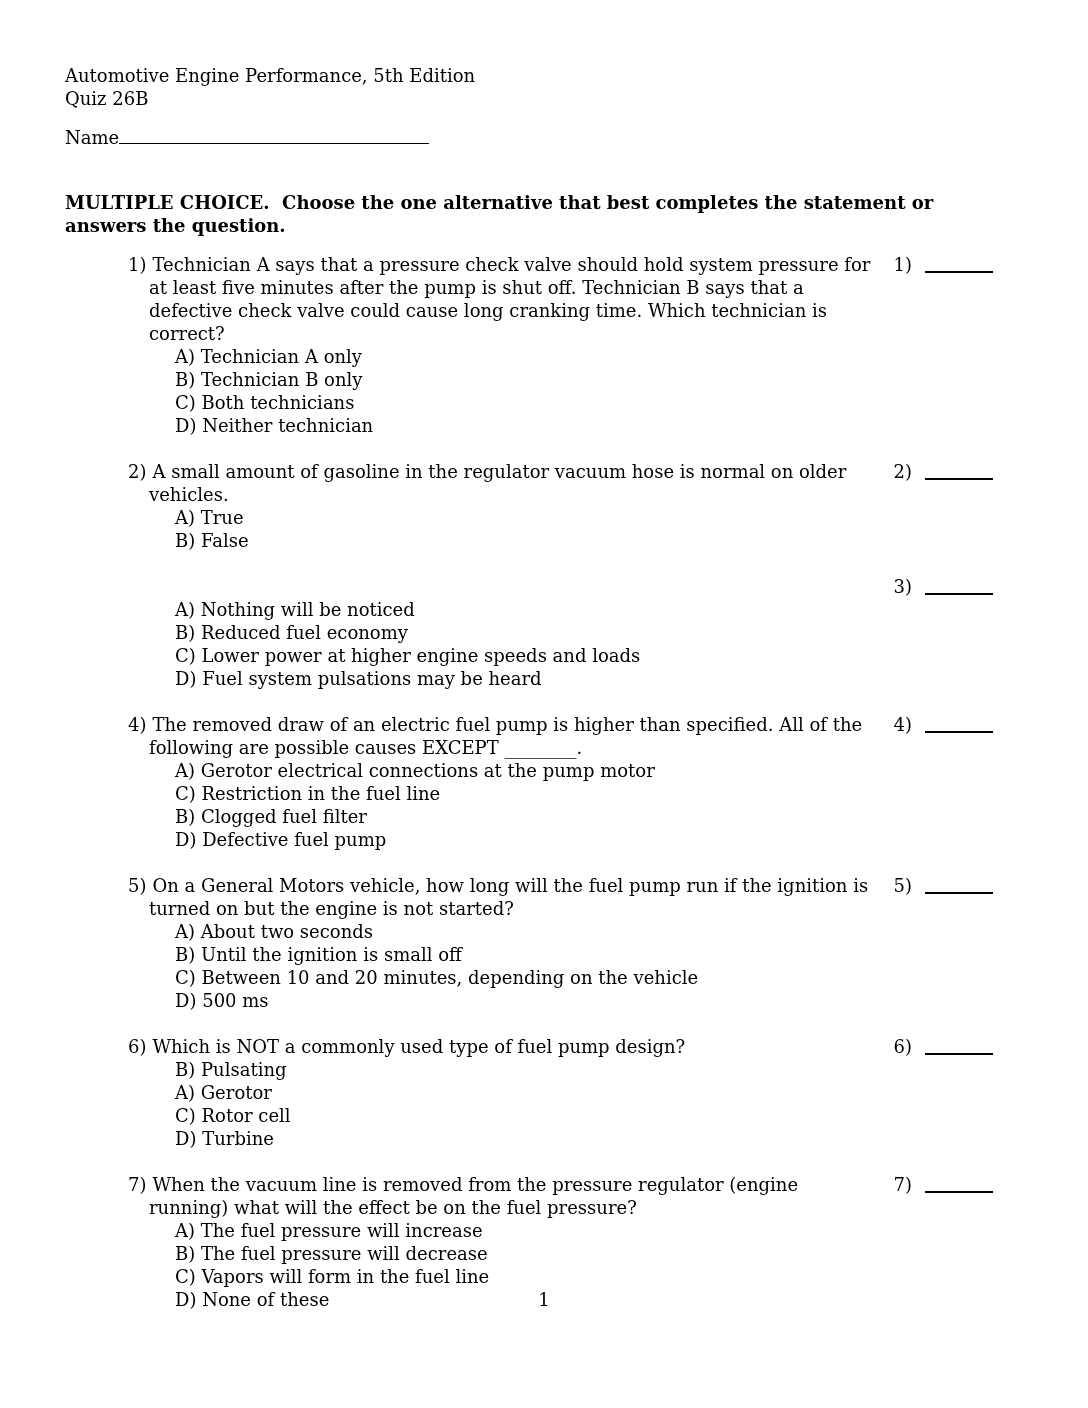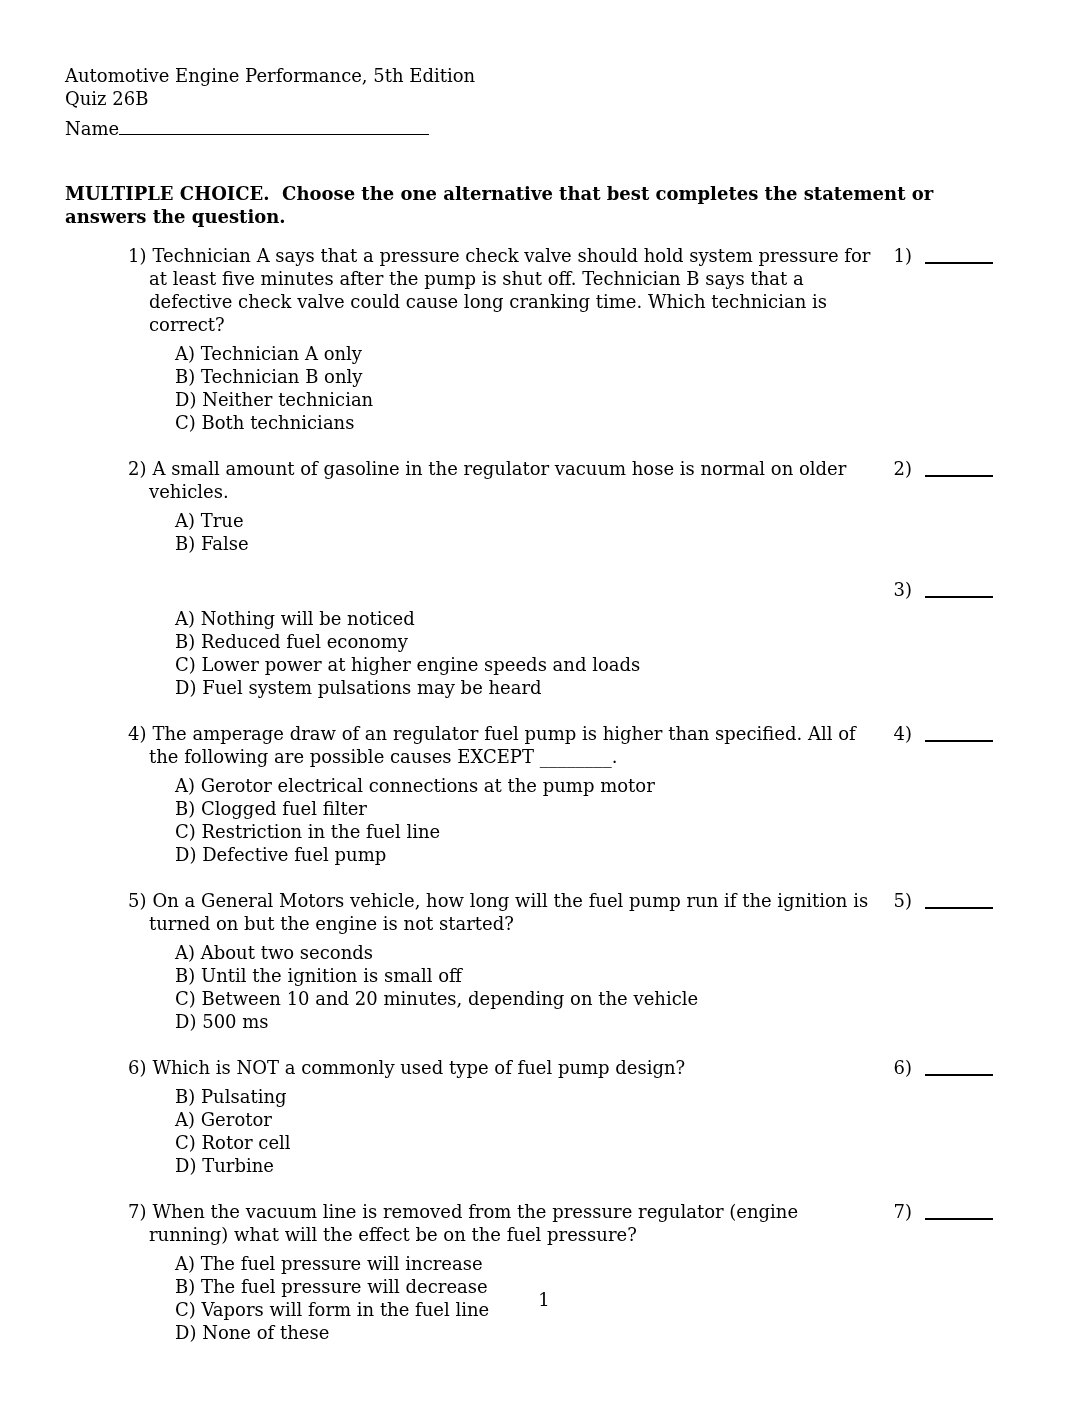--- a/index.html
+++ b/index.html
@@ -11,21 +11,21 @@
     font-size: 18px; line-height: 23px;
     position: relative;
   }
   .page {
     position: relative;
     width: 1084px; height: 1408px;
     padding: 64px 91px 0 65px;
     overflow: hidden;
   }
   .doc-title, .doc-subtitle { white-space: nowrap; }
-  .name-row { margin-top: 7px; }
+  .name-row { margin-top: 16px; }
   .name-line {
     display: inline-block;
     width: 310px; height: 18px;
     border-bottom: 1.5px solid #000;
     vertical-align: baseline;
   }
   .instructions {
     margin-top: 42px;
     font-weight: bold;
     white-space: pre-wrap;
@@ -42,21 +42,21 @@
     margin-left: auto;
     white-space: nowrap;
     display: flex; align-items: flex-start;
   }
   .q-ans .blank {
     display: inline-block;
     width: 68px; height: 20px;
     margin-left: 13px;
     border-bottom: 2px solid #000;
   }
-  .choices { margin-left: 47px; margin-top: 6px; }
+  .choices { margin-left: 47px; }
   .choice { white-space: nowrap; }
   .page-number {
     position: absolute;
     top: 1288px; left: 0;
     width: 1088px;
     text-align: center;
   }
 </style>
 </head>
 <body>
@@ -80,22 +80,22 @@
           <span class="q-num">1)</span><span>Technician A says that a pressure check valve should hold system pressure for at least five minutes after the pump is shut off. Technician B says that a defective check valve could cause long cranking time. Which technician is correct?</span>
         </div>
         <div class="q-ans">
           <span>1)</span>
           <span class="blank"></span>
         </div>
       </div>
       <div class="choices">
         <div class="choice">A) Technician A only</div>
         <div class="choice">B) Technician B only</div>
+        <div class="choice">C) Both technicians</div>
         <div class="choice">D) Neither technician</div>
-        <div class="choice">C) Both technicians</div>
       </div>
     </div>
 
     <div class="question">
       <div class="q-head">
         <div class="q-body">
           <span class="q-num">2)</span><span>A small amount of gasoline in the regulator vacuum hose is normal on older vehicles.</span>
         </div>
         <div class="q-ans">
           <span>2)</span>
@@ -119,31 +119,31 @@
         <div class="choice">A) Nothing will be noticed</div>
         <div class="choice">B) Reduced fuel economy</div>
         <div class="choice">C) Lower power at higher engine speeds and loads</div>
         <div class="choice">D) Fuel system pulsations may be heard</div>
       </div>
     </div>
 
     <div class="question">
       <div class="q-head">
         <div class="q-body">
-          <span class="q-num">4)</span><span>The amperage draw of an regulator fuel pump is higher than specified. All of the following are possible causes EXCEPT ________.</span>
+          <span class="q-num">4)</span><span>The removed draw of an electric fuel pump is higher than specified. All of the following are possible causes EXCEPT ________.</span>
         </div>
         <div class="q-ans">
           <span>4)</span>
           <span class="blank"></span>
         </div>
       </div>
       <div class="choices">
         <div class="choice">A) Gerotor electrical connections at the pump motor</div>
+        <div class="choice">C) Restriction in the fuel line</div>
         <div class="choice">B) Clogged fuel filter</div>
-        <div class="choice">C) Restriction in the fuel line</div>
         <div class="choice">D) Defective fuel pump</div>
       </div>
     </div>
 
     <div class="question">
       <div class="q-head">
         <div class="q-body">
           <span class="q-num">5)</span><span>On a General Motors vehicle, how long will the fuel pump run if the ignition is turned on but the engine is not started?</span>
         </div>
         <div class="q-ans">

